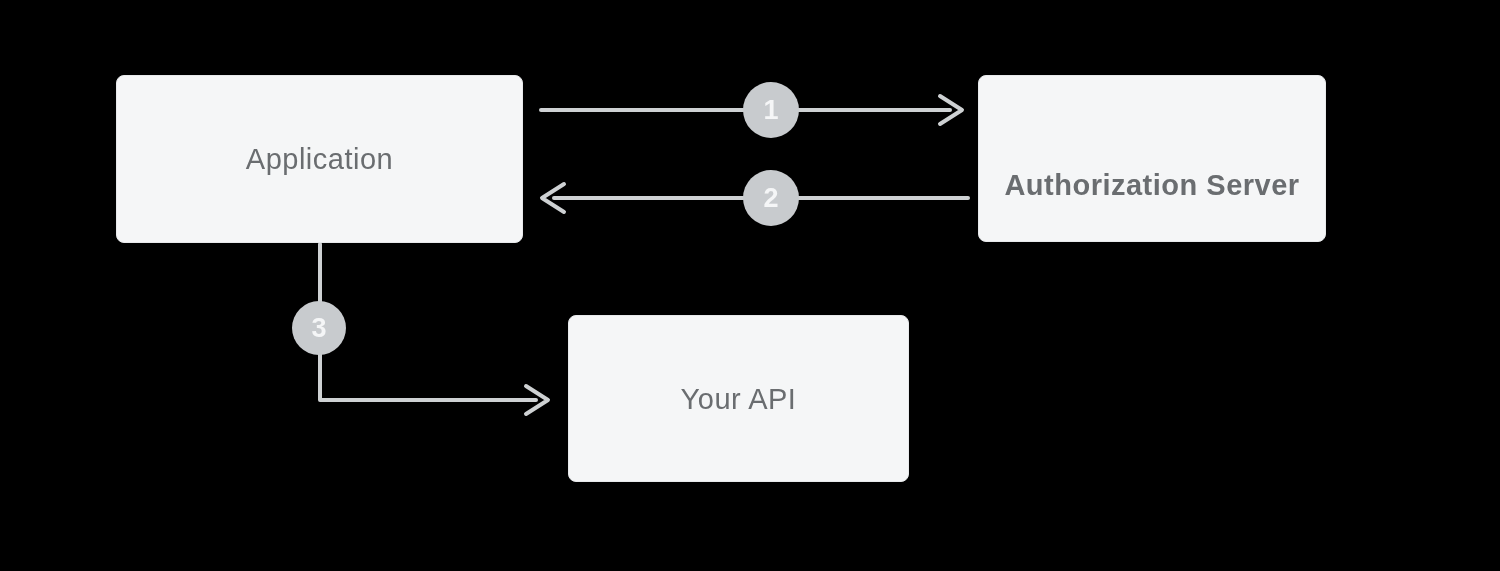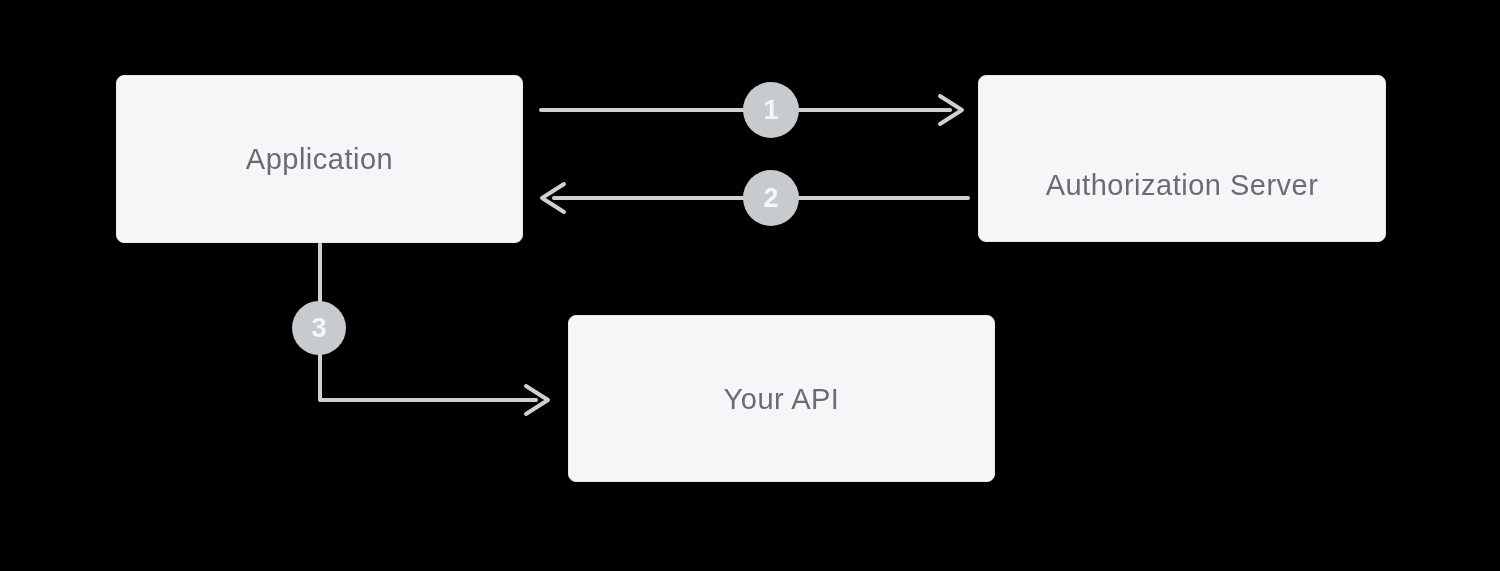--- a/index.html
+++ b/index.html
@@ -46,29 +46,30 @@
   }
   .node-application {
     left: 116px;
     top: 75px;
     width: 407px;
     height: 168px;
   }
   .node-authorization {
     left: 978px;
     top: 75px;
-    width: 408px;
+    width: 348px;
     height: 167px;
     
     padding-top: 52px;
+    font-weight: bold;
   }
   .node-api {
     left: 568px;
     top: 315px;
-    width: 427px;
+    width: 341px;
     height: 167px;
   }
   .node-label span {
     display: block;
   }
   .badge {
     position: absolute;
     width: 56px;
     height: 56px;
     border-radius: 50%;

